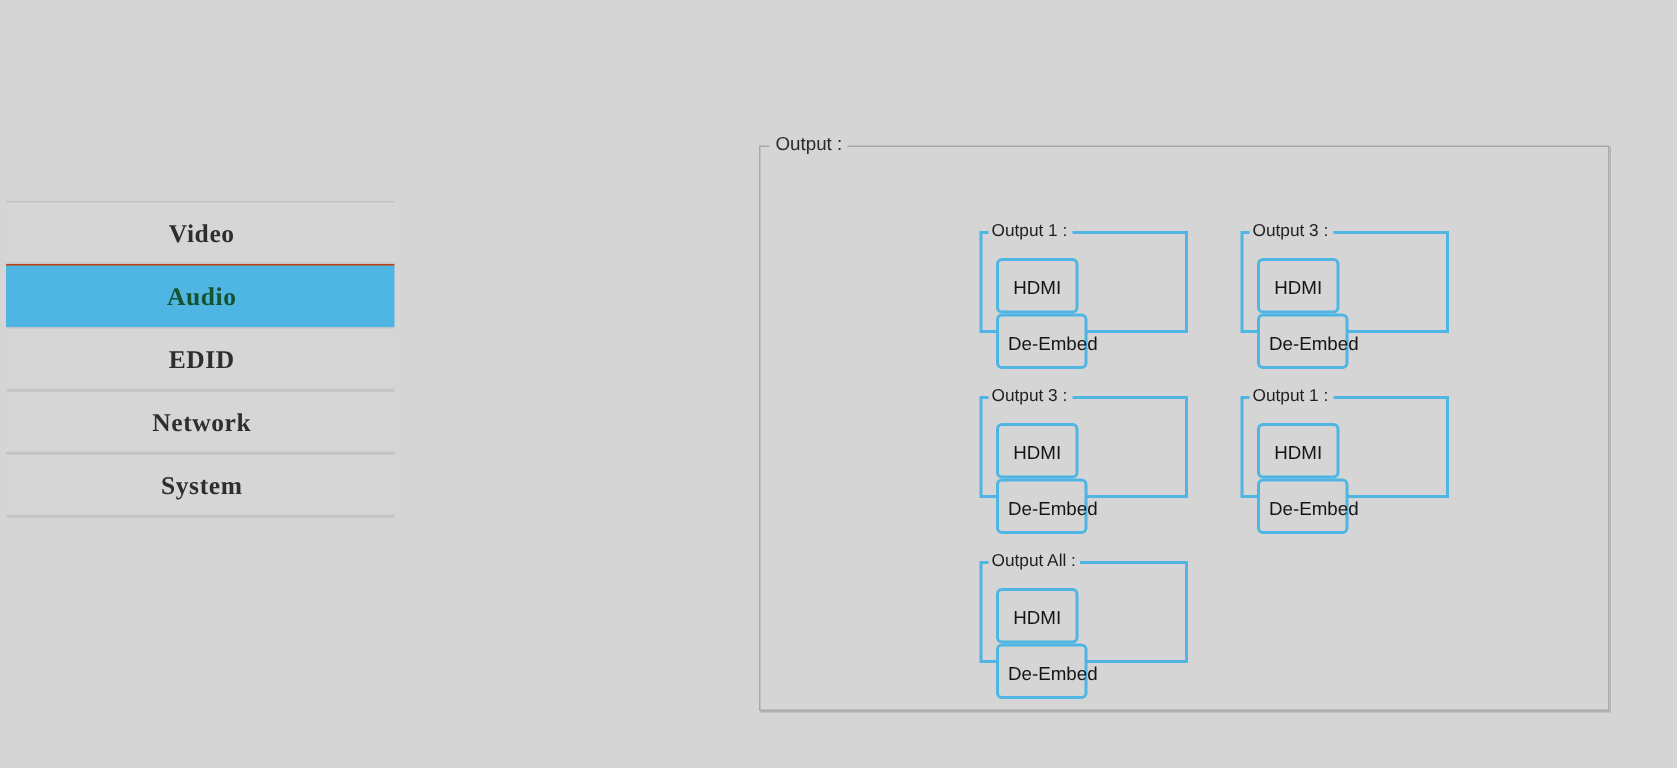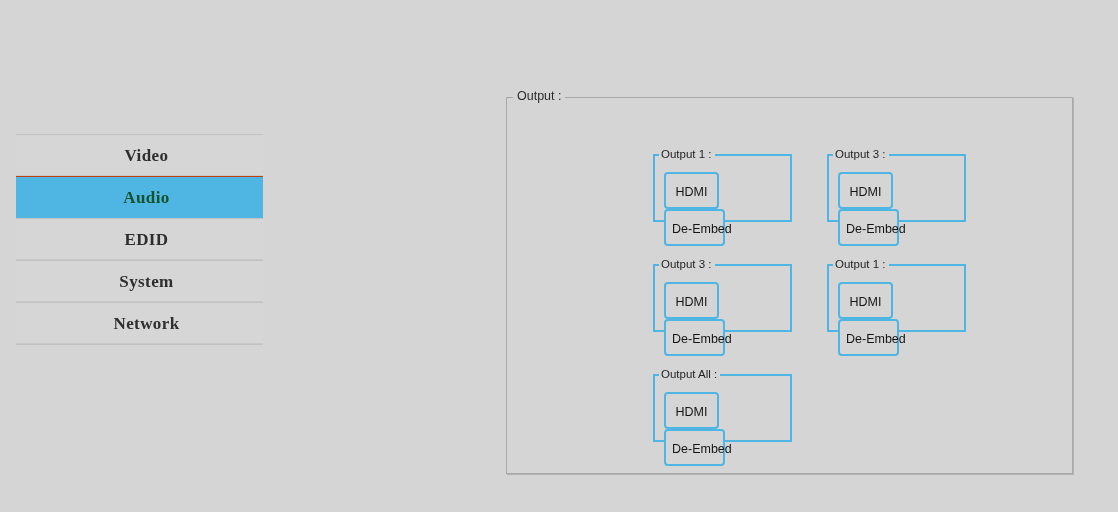--- a/index.html
+++ b/index.html
@@ -19,21 +19,21 @@
   
   #page {
     position: absolute;
     inset: 0;
     background: #d5d5d5;
   }
 
   
   #sidebar {
     position: absolute;
-    left: 16px;
+    left: 4px;
     top: 0;
     width: 262px;
     height: 512px;
     background: #d5d5d5;
     border-right: 1px solid #b9b9b9;
     box-sizing: border-box;
   }
   #sidebar-top-spacer {
     height: 134px;
   }
@@ -181,25 +181,25 @@
 
     <div class="nav-item active">
       <span>Audio</span>
     </div>
 
     <div class="nav-item">
       <span>EDID</span>
     </div>
 
     <div class="nav-item">
+      <span>Network</span>
+    </div>
+
+    <div class="nav-item">
       <span>System</span>
-    </div>
-
-    <div class="nav-item">
-      <span>Network</span>
     </div>
 
     <div id="sidebar-bottom-rule"></div>
   </nav>
 
   <main id="main">
 
 
     <section class="panel">
       <span class="panel-legend">Output :</span>

